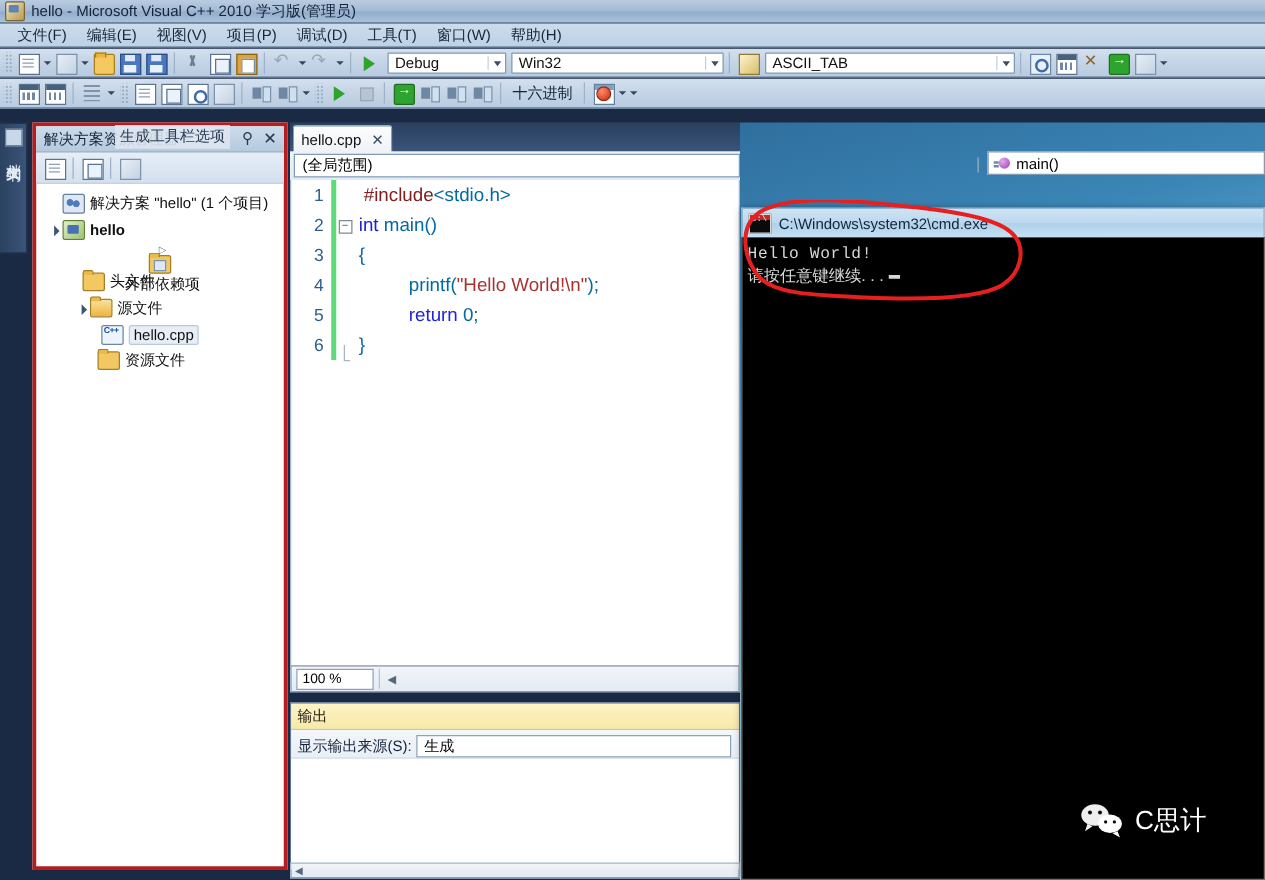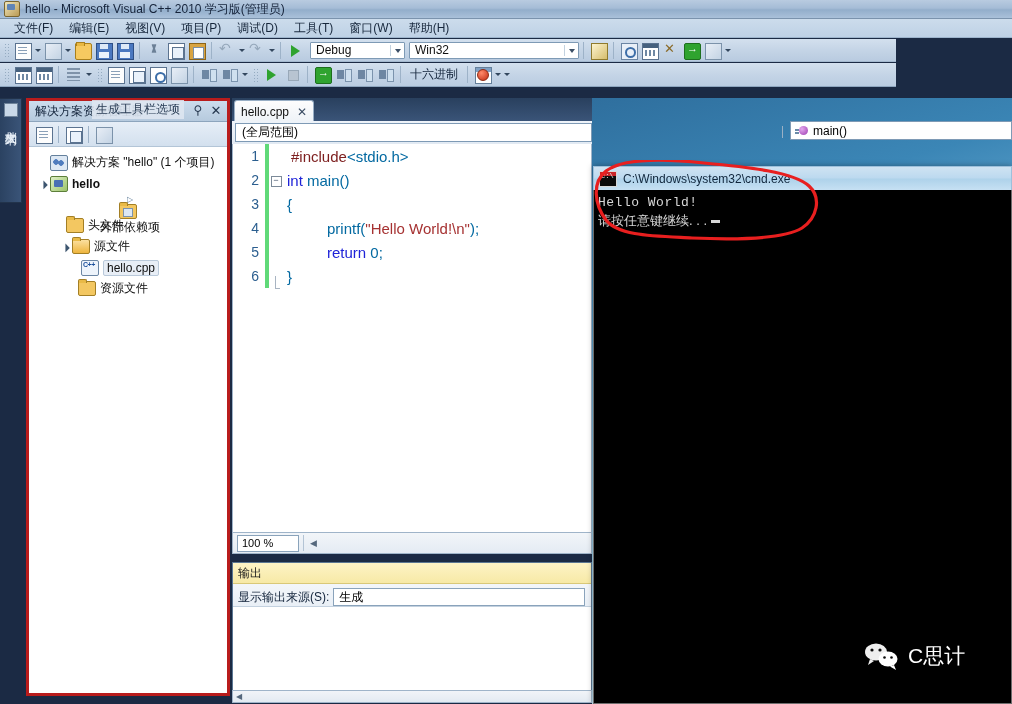--- a/index.html
+++ b/index.html
@@ -32,21 +32,21 @@
   #menubar{
     left:0;top:19px;width:1012px;height:19px;
     background:linear-gradient(to bottom,#ccdcec 0%,#bed1e5 100%);
     border-bottom:1px solid #9db4cc;
     display:flex;align-items:center;padding-left:6px;box-sizing:border-box;
   }
   .menu-item{padding:1px 8px;font-size:12px;color:#17273c;white-space:nowrap;cursor:default;}
 
   
   .toolbar{
-    left:0;width:896px;height:23px;
+    left:0;width:1012px;height:23px;
     background:linear-gradient(to bottom,#d3e0ee 0%,#c4d4e6 52%,#b9cbe0 100%);
     border-bottom:1px solid #a4b9cf;
     display:flex;align-items:center;box-sizing:border-box;
   }
   #toolbar1{top:39px;}
   #toolbar2{top:63px;background:linear-gradient(to bottom,#d3e0ee 0%,#c4d4e6 52%,#bacce1 100%);
             border-bottom:1px solid #8ea6bf;height:24px;}
   .grip{width:7px;height:16px;margin:0 2px 0 3px;flex:0 0 auto;
         background-image:radial-gradient(#8fa6bd 40%,transparent 41%);
         background-size:3px 3px;background-position:1px 1px;opacity:.9;}
@@ -393,20 +393,25 @@
   </div>
   <div class="combo" style="margin-left:4px;width:170px;">
     <span>Win32</span>
     <span class="cb-div"></span>
     <span class="cb-arrow"></span>
   </div>
   <div class="tsep"></div>
   <div class="tbtn">
       <span class="ic ic-bm"></span>
     </div>
+  <div class="combo" style="margin-left:3px;width:200px;">
+    <span>ASCII_TAB</span>
+    <span class="cb-div"></span>
+    <span class="cb-arrow"></span>
+  </div>
   <div class="tsep"></div>
   <div class="tbtn">
       <span class="ic ic-find"></span>
     </div>
   <div class="tbtn">
       <span class="ic ic-cal"></span>
     </div>
   <div class="tbtn">
       <span class="ic ic-tool"></span>
     </div>

